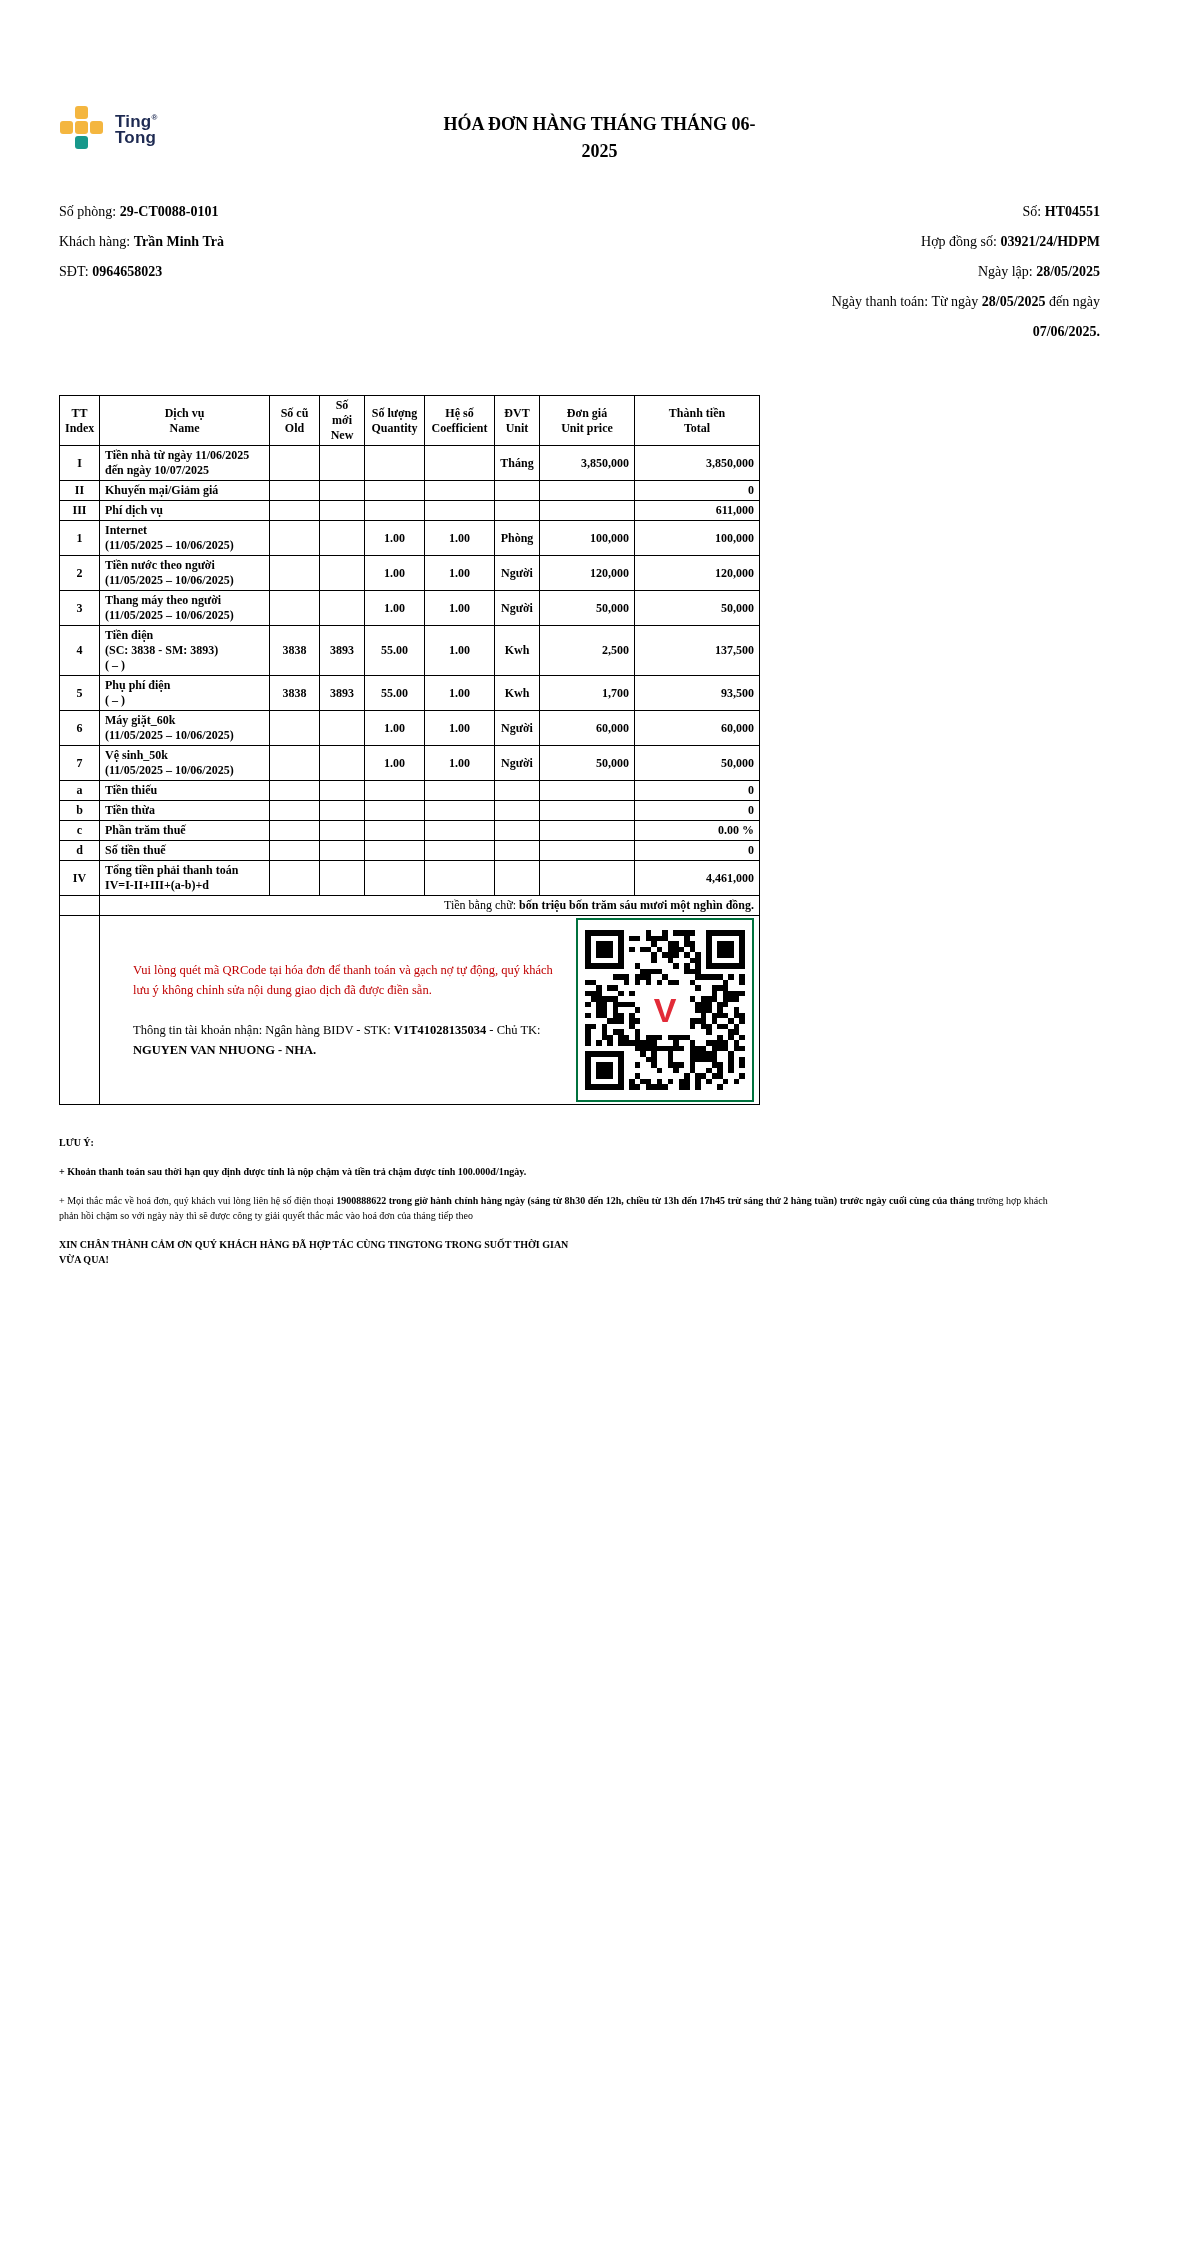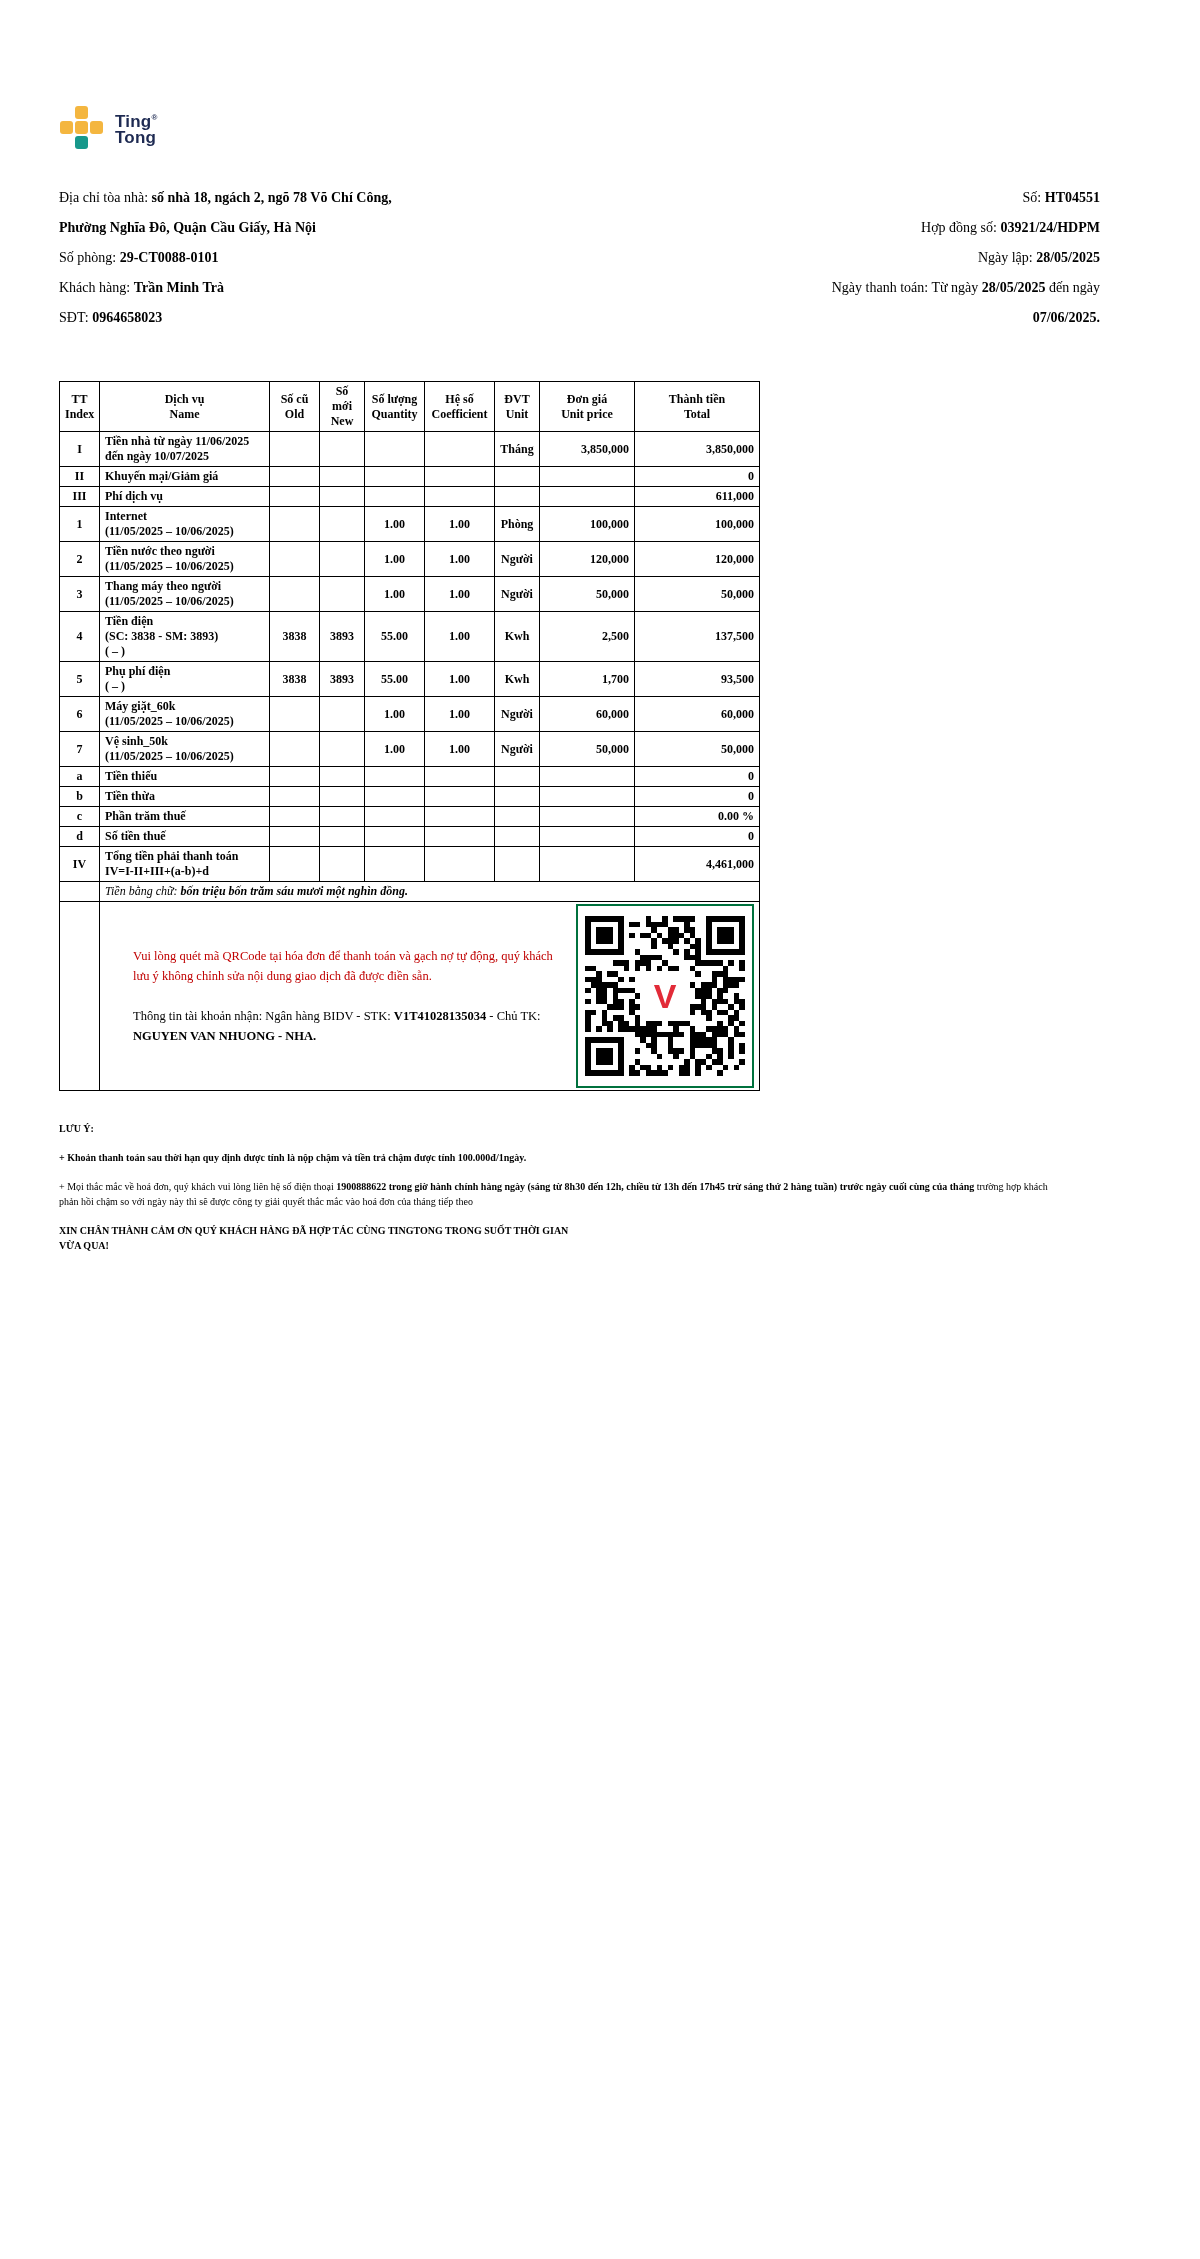--- a/index.html
+++ b/index.html
@@ -50,21 +50,21 @@
   .invoice th, .invoice td {
     border: 1px solid #000; padding: 2px 5px;
     vertical-align: middle; line-height: 1.25; overflow: hidden;
   }
   .invoice th { text-align: center; }
   td.c0 { text-align: center; }
   td.c1 { text-align: left; white-space: pre-line; }
   td.c2, td.c3, td.c4, td.c5, td.c6 { text-align: center; }
   td.c7, td.c8 { text-align: right; }
 
-  .words-cell { font-weight: normal; font-style: italic; padding: 3px 11px; }
+  .words-cell { font-weight: normal; padding: 3px 11px; text-align: right; }
   .words-cell .b { font-weight: bold; }
 
   .qr-cell { padding: 10px 12px; }
   .qr-flex { display: flex; align-items: center; justify-content: space-between; gap: 16px; }
   .qr-text { width: 420px; font-weight: normal; font-size: 12.5px; line-height: 1.6; margin-left: 28px; }
   .qr-notice { color: #C00000; margin: 0 0 20px 0; }
   .qr-account { margin: 0; }
   .qr-box {
     position: relative; width: 178px; height: 184px;
     border: 2px solid #00713D; background: #fff; box-sizing: border-box;
@@ -93,28 +93,28 @@
         <span class="pl"></span>
         <span class="pc"></span>
         <span class="pr"></span>
         <span class="pb"></span>
       </div>
       <div class="logo-text">
         <span>Ting</span><span class="reg">®</span><br>
         <span>Tong</span>
       </div>
     </div>
+    <div class="title-block">
+      <span>HÓA ĐƠN HÀNG THÁNG THÁNG 06-</span><br>
+      <span>2025</span>
+    </div>
   </div>
 
   <div class="meta">
     <div class="meta-left">
-      <p>
-        <span>Địa chỉ tòa nhà: </span><span class="b">số nhà 18, ngách 2, ngõ 78 Võ Chí Công,</span><br>
-        <span class="b">Phường Nghĩa Đô, Quận Cầu Giấy, Hà Nội</span>
-      </p>
       <p>
         <span>Số phòng: </span><span class="b">29-CT0088-0101</span>
       </p>
       <p>
         <span>Khách hàng: </span><span class="b">Trần Minh Trà</span>
       </p>
       <p>
         <span>SĐT: </span><span class="b">0964658023</span>
       </p>
     </div>

